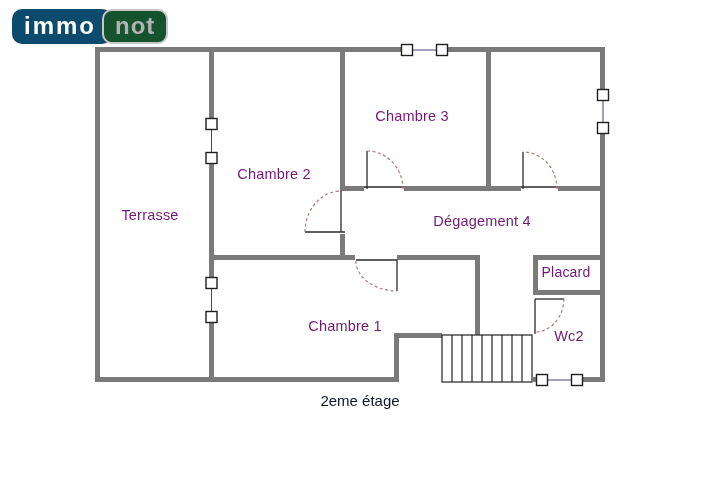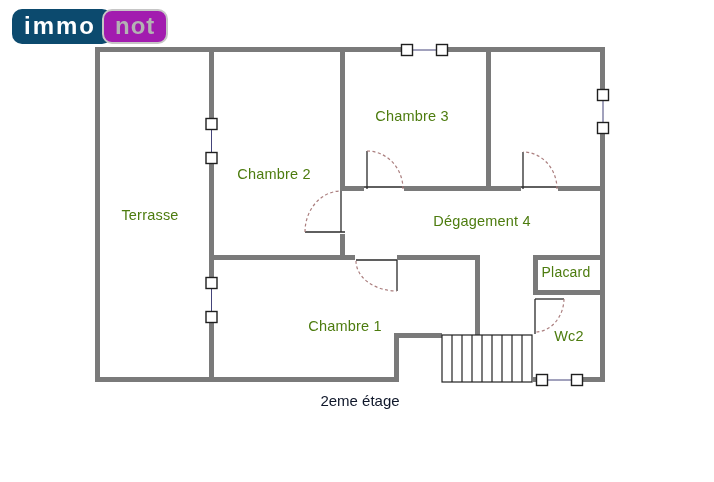--- a/index.html
+++ b/index.html
@@ -3,21 +3,21 @@
 <meta charset="utf-8">
 <style>
   html,body{margin:0;padding:0;background:#ffffff;}
   body{font-family:"Liberation Sans", sans-serif;}
   .canvas{position:relative;width:714px;height:482px;background:#ffffff;overflow:hidden;}
   .plan-svg{position:absolute;left:0;top:0;width:714px;height:482px;}
   .room-label{
     position:absolute;
     transform:translate(-50%,-50%);
     font-size:14.5px;
-    color:#4d7c0f;
+    color:#701a75;
     white-space:nowrap;
     letter-spacing:0.2px;
   }
   .floor-label{
     position:absolute;
     transform:translate(-50%,-50%);
     font-size:15px;
     color:#0f172a;
     white-space:nowrap;
   }
@@ -28,21 +28,21 @@
     color:#ffffff;
     font-weight:bold;
     font-size:24px;
     line-height:32px;
     padding:1px 16px 2px 12px;
     border-radius:10px;
     letter-spacing:2px;
   }
   .logo-not{
     display:inline-block;
-    background:#a21caf;
+    background:#14532d;
     color:#b3b3b3;
     border:2px solid #c6c6c6;
     font-weight:bold;
     font-size:24px;
     line-height:30px;
     padding:0 11px 1px 11px;
     border-radius:10px;
     margin-left:-10px;
     letter-spacing:1px;
   }

